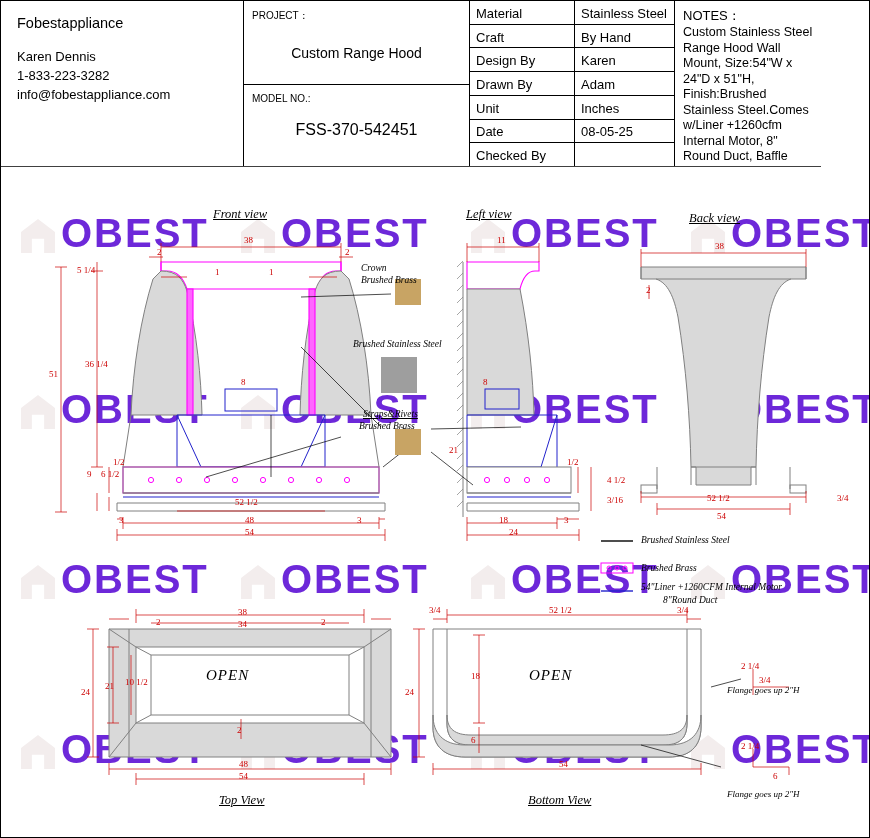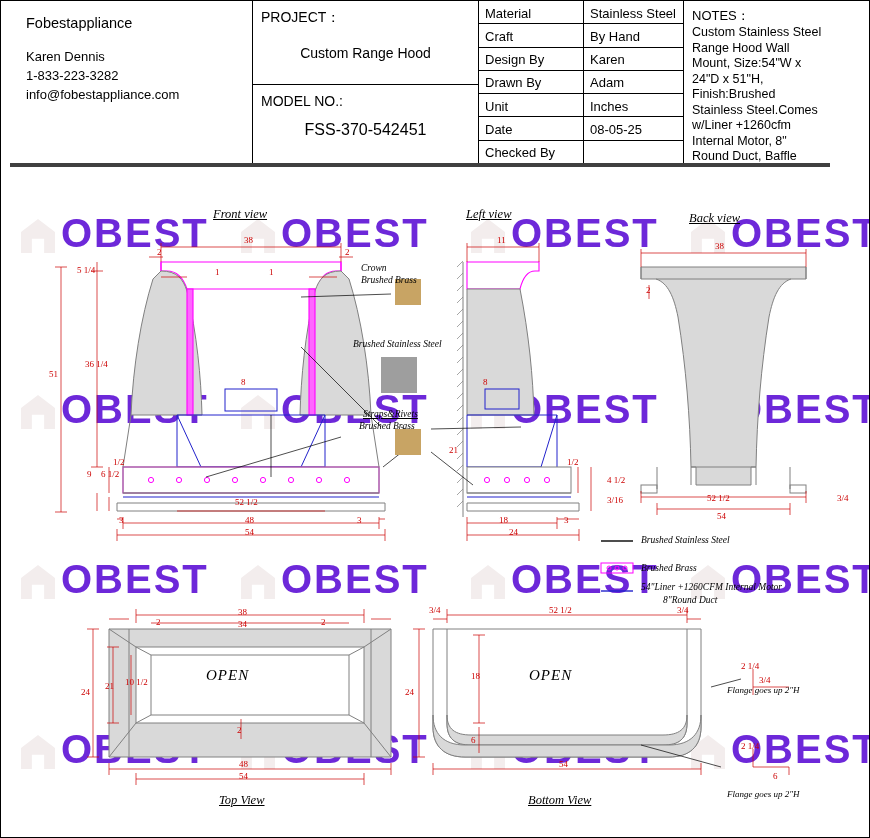--- a/index.html
+++ b/index.html
@@ -1,28 +1,28 @@
 <!DOCTYPE html>
 <html><head>
 <meta charset="utf-8">
 <style>
   html,body{margin:0;padding:0;background:#ffffff;}
   body{width:870px;height:838px;font-family:"Liberation Sans",sans-serif;color:#000;}
   #sheet{position:relative;width:870px;height:838px;box-sizing:border-box;border:1px solid #000;background:#fff;overflow:hidden;}
 
   
-  .titleblock{position:absolute;left:0;top:0;width:820px;height:166px;box-sizing:border-box;border-bottom:4px solid #404040;display:flex;margin-left:9px;}
+  .titleblock{position:absolute;left:0;top:0;width:820px;height:166px;box-sizing:border-box;border-bottom:1px solid #404040;display:flex;}
   .tb-cell{box-sizing:border-box;}
   .tb-company{width:243px;border-right:1px solid #000;padding:14px 12px 0 16px;}
   .tb-company .cname{font-size:14.5px;margin-bottom:16px;}
   .tb-company .cline{font-size:13px;line-height:19px;}
   .tb-project{width:226px;border-right:1px solid #000;position:relative;}
   .tb-project .row1{height:84px;box-sizing:border-box;border-bottom:1px solid #000;position:relative;}
   .tb-project .row2{height:82px;box-sizing:border-box;position:relative;}
-  .tb-project .lab{position:absolute;left:8px;top:8px;font-size:14px;}
+  .tb-project .lab{position:absolute;left:8px;top:8px;font-size:10px;}
   .tb-project .val{position:absolute;left:0;right:0;top:44px;text-align:center;font-size:14px;}
   .tb-project .val2{position:absolute;left:0;right:0;top:36px;text-align:center;font-size:16px;}
   .tb-specs{width:205px;border-right:1px solid #000;display:flex;flex-direction:column;}
   .sp-row{display:flex;flex:1;border-bottom:1px solid #000;}
   .sp-row:last-child{border-bottom:none;}
   .sp-k{width:105px;box-sizing:border-box;border-right:1px solid #000;padding:2px 0 0 6px;font-size:13px;display:flex;align-items:center;}
   .sp-v{flex:1;box-sizing:border-box;padding:2px 0 0 6px;font-size:13px;display:flex;align-items:center;}
   .tb-notes{flex:1;padding:6px 8px 0 8px;}
   .tb-notes .nhead{font-size:13px;}
   .tb-notes .nbody{font-size:12.5px;line-height:15.5px;}

